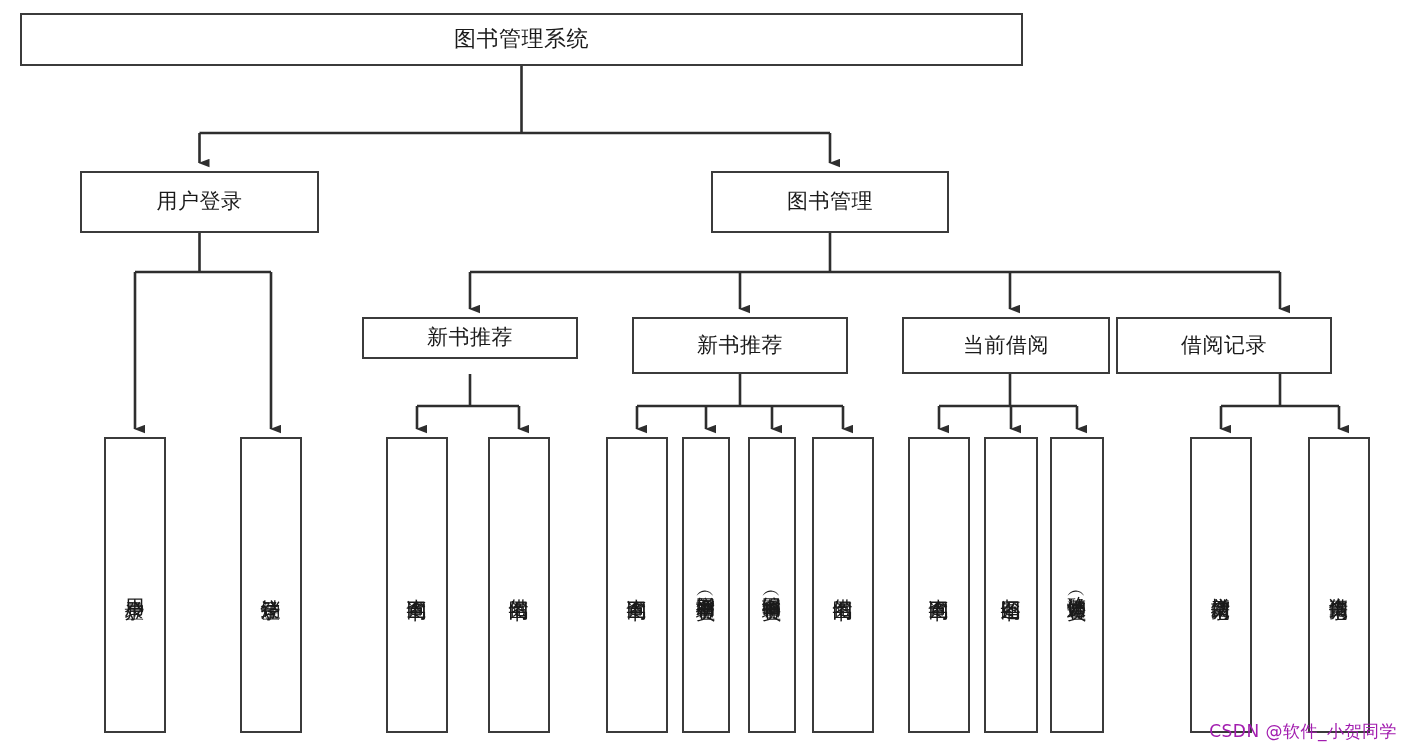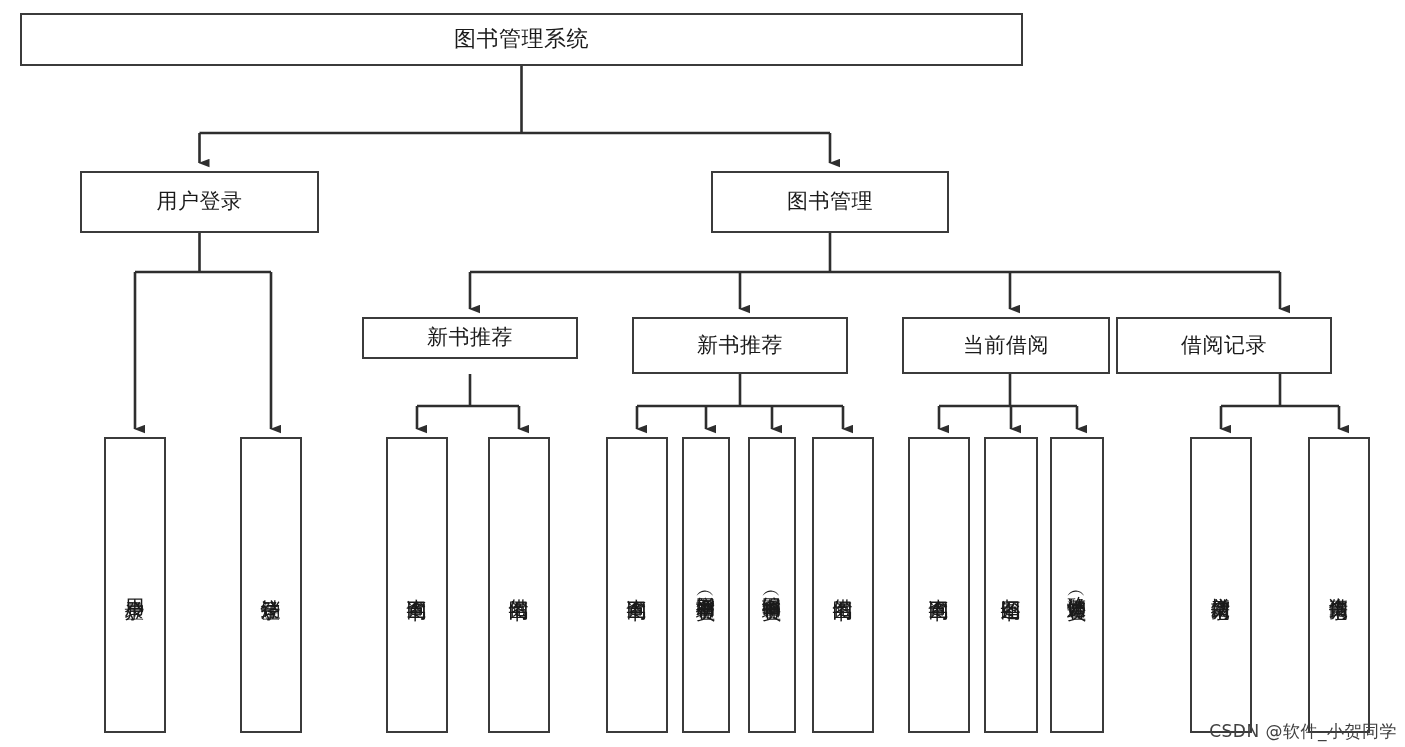--- a/index.html
+++ b/index.html
@@ -55,21 +55,21 @@
   .node.root .node-label { font-size: 22px; }
   .node.level2 .node-label { font-size: 21px; }
   .node.level3 .node-label { font-size: 21px; }
   .node.leaf .node-label { font-size: 20px; }
 
   #watermark {
     position: absolute;
     right: 8px;
     bottom: 4px;
     font-size: 17px;
-    color: #404040;
+    color: #a21caf;
     letter-spacing: 0.5px;
     z-index: 5;
     white-space: nowrap;
     font-family: "DejaVu Sans", "Liberation Sans", sans-serif;
   }
 </style>
 </head>
 <body>
 
 <div id="diagram-root">

